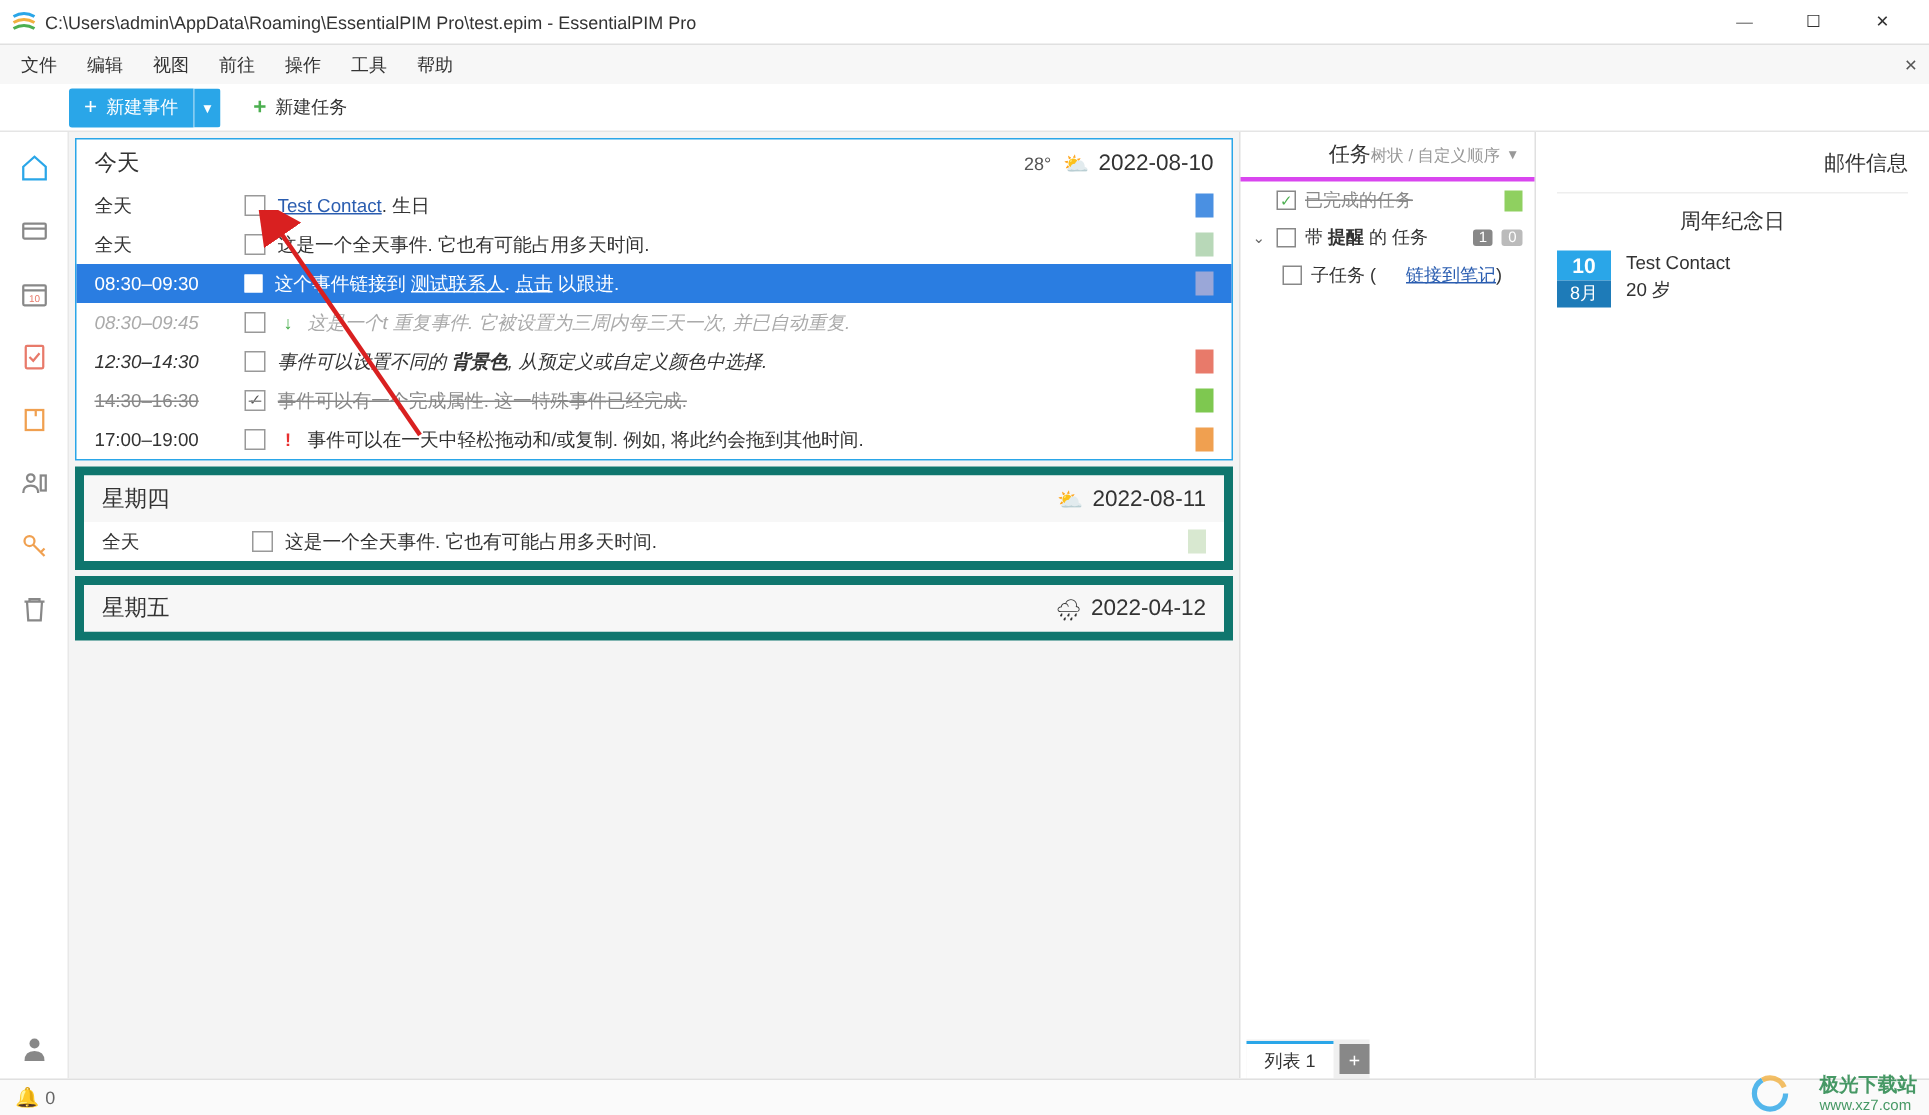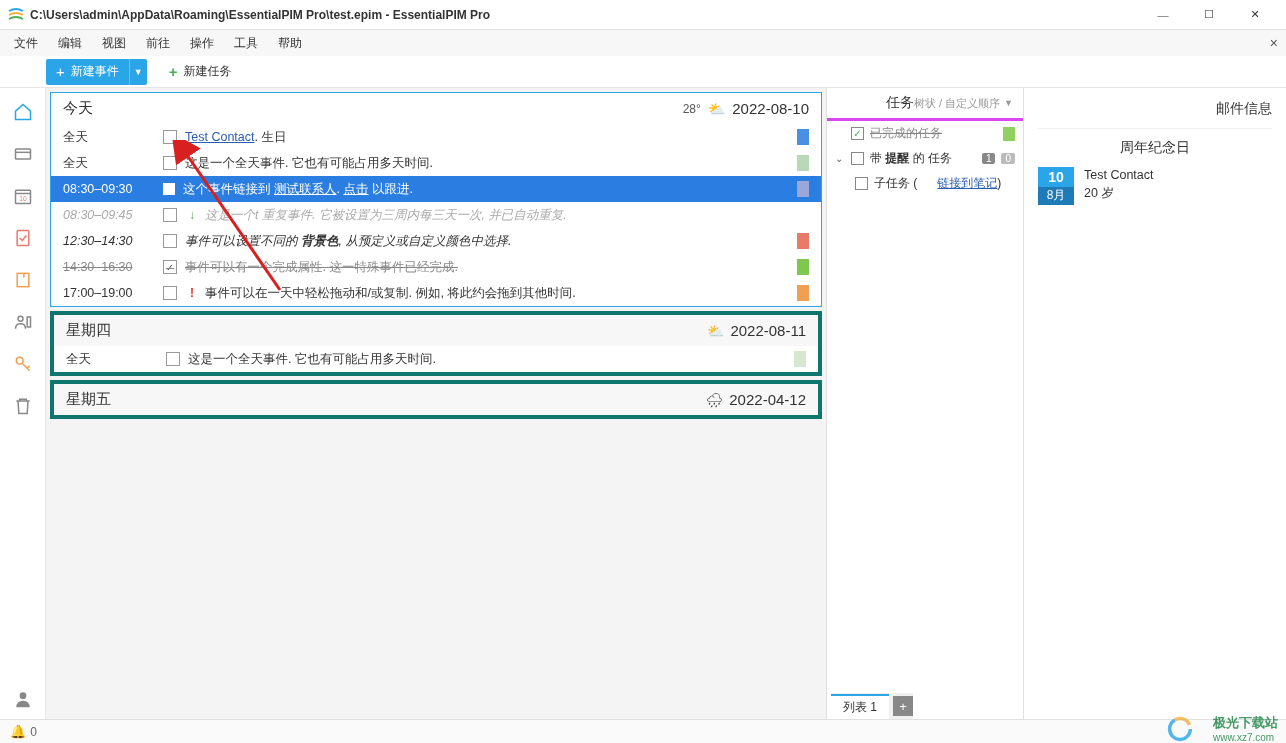--- a/index.html
+++ b/index.html
@@ -1,21 +1,21 @@
 <!DOCTYPE html>
 <html><head>
 <meta charset="utf-8">
 <style>
 * { box-sizing: border-box; margin: 0; padding: 0; font-family: "Microsoft YaHei", "Segoe UI", sans-serif; }
 body { width: 1286px; height: 743px; background: #fff; overflow: hidden; position: relative; font-size: 13px; color: #333; }
 
 
 .titlebar { height: 30px; display: flex; align-items: center; padding: 0 8px; border-bottom: 1px solid #e0e0e0; }
 .titlebar .logo { width: 16px; height: 16px; margin-right: 6px; }
-.titlebar .title { flex: 1; font-size: 12px; color: #333; font-weight: bold; }
+.titlebar .title { flex: 1; font-size: 12px; color: #333; }
 .titlebar .winbtn { width: 46px; height: 30px; display: flex; align-items: center; justify-content: center; font-family: "Segoe UI Symbol"; font-size: 11px; color: #333; }
 
 
 .menubar { height: 26px; display: flex; align-items: center; padding: 0 4px; background: #f7f7f7; position: relative; }
 .menubar .mitem { padding: 4px 10px; font-size: 12px; }
 .menubar .close-x { position: absolute; right: 8px; font-size: 14px; color: #555; }
 
 
 .toolbar { height: 32px; display: flex; align-items: center; border-bottom: 1px solid #e5e5e5; }
 .toolbar .sidepad { width: 46px; }
@@ -30,21 +30,21 @@
 .sidebar .sbicon { width: 44px; height: 40px; display: flex; align-items: center; justify-content: center; color: #888; position: relative; }
 .sidebar .sbicon.active { color: #2aa6e8; }
 .sidebar .sbicon svg { width: 20px; height: 20px; }
 .sidebar .spacer { flex: 1; }
 
 
 .main { flex: 1; display: flex; background: #f4f4f4; overflow: hidden; }
 
 
 .agenda { width: 780px; padding: 4px; overflow: hidden; }
-.day-card { background: #fff; border: 4px solid #0f766e; margin-bottom: 4px; }
+.day-card { background: #fff; border: 6px solid #0f766e; margin-bottom: 4px; }
 .day-card.today { border: 1px solid #2aa6e8; }
 .day-header { display: flex; align-items: center; padding: 6px 12px; font-size: 15px; }
 .day-header .dayname { font-size: 15px; color: #333; flex: 1; }
 .day-header .weather { font-size: 12px; color: #555; margin-right: 8px; }
 .day-header .wicon { margin-right: 6px; font-size: 14px; }
 .agenda-row { display: flex; align-items: center; height: 26px; padding: 0 12px; position: relative; font-size: 12.5px; }
 .agenda-row.selected { background: #2a7de1; color: #fff; }
 .agenda-row .timecell { width: 100px; }
 .agenda-row .chk { width: 14px; height: 14px; border: 1px solid #999; margin-right: 8px; background: #fff; display: inline-flex; align-items: center; justify-content: center; font-size: 10px; color: #555; }
 .agenda-row.selected .chk { border-color: #fff; background: transparent; }

